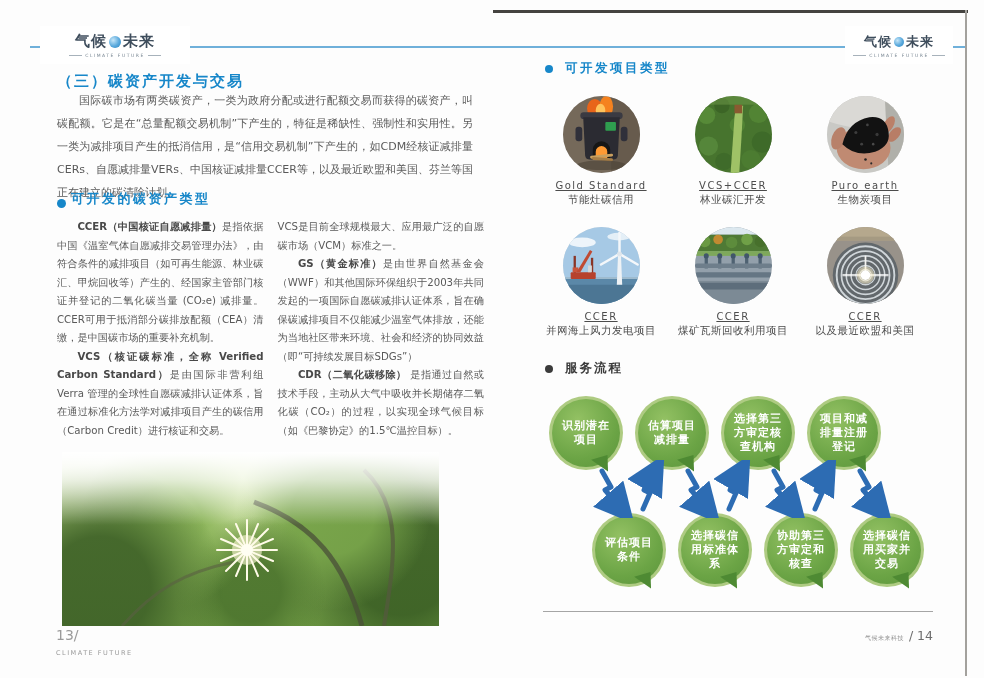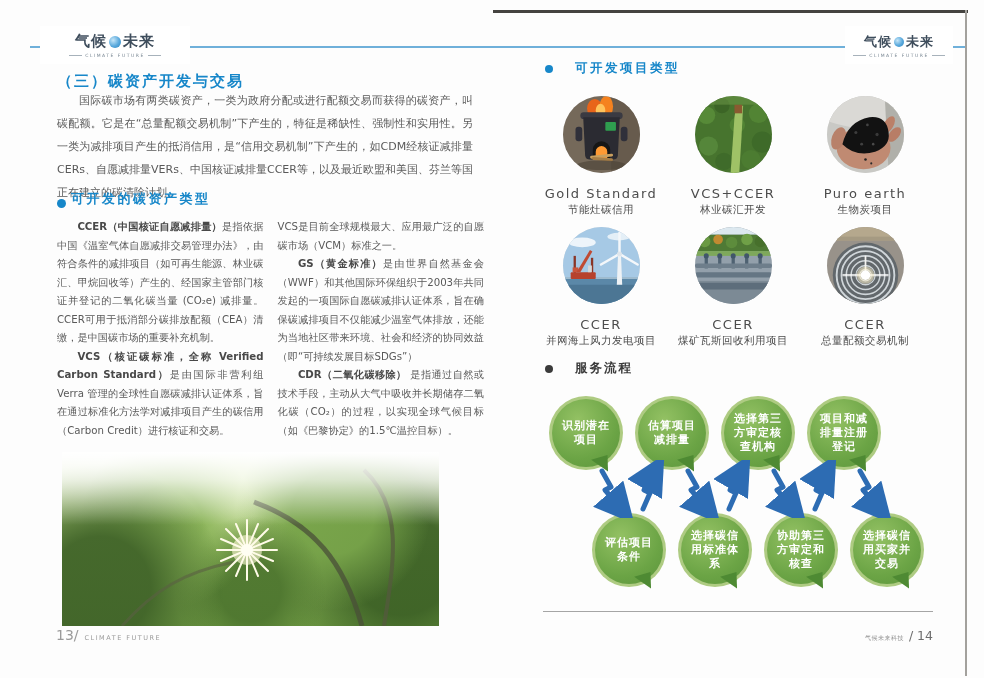--- a/index.html
+++ b/index.html
@@ -36,43 +36,43 @@
   .canopy{left:62px;top:452px;width:377px;height:174px;z-index:1;overflow:hidden;background:
     radial-gradient(circle at 10% 78%, rgba(63,98,40,.92) 0 14%, rgba(63,98,40,0) 34%),
     radial-gradient(circle at 28% 40%, rgba(136,178,86,.9) 0 12%, rgba(136,178,86,0) 30%),
     radial-gradient(circle at 50% 80%, rgba(76,116,46,.9) 0 13%, rgba(76,116,46,0) 32%),
     radial-gradient(circle at 72% 35%, rgba(120,164,74,.95) 0 14%, rgba(120,164,74,0) 33%),
     radial-gradient(circle at 90% 65%, rgba(58,94,36,.9) 0 14%, rgba(58,94,36,0) 35%),
     radial-gradient(circle at 42% 18%, rgba(214,232,172,.9) 0 10%, rgba(214,232,172,0) 26%),
     linear-gradient(180deg,#edf3df 0%,#b5d184 30%,#8bb258 60%,#75a147 100%);}
   .canopy svg{position:absolute;inset:0;}
   .canopy .fade{position:absolute;inset:0;background:linear-gradient(180deg,#fff 0%,rgba(255,255,255,.72) 16%,rgba(255,255,255,0) 42%);}
-  .foot-l{left:56px;top:627px;display:flex;align-items:baseline;gap:6px;color:#9a9a9a;}
+  .foot-l{left:56px;top:627px;display:flex;align-items:baseline;gap:6px;color:#9a9a9a;flex-direction:column;}
   .foot-l .num{font-size:14px;}
   .foot-l .lab{font-size:6.5px;letter-spacing:1.5px;}
 
   
   .edge-top{left:493px;top:10px;width:475px;height:3px;background:#454340;}
   .edge-right{left:965px;top:10px;width:2px;height:666px;background:#a3a19d;}
 
-  .rhead{display:flex;align-items:center;gap:22px;}
+  .rhead{display:flex;align-items:center;gap:12px;}
   .rhead .dot{width:8px;height:8px;border-radius:50%;}
   .rhead .txt{font-size:12.5px;font-weight:bold;letter-spacing:2.5px;}
   .rhead-blue{left:545px;top:60px;}
   .rhead-blue .dot{background:#1787c9;}
   .rhead-blue .txt{color:#1787c9;}
   .rhead-dark{left:545px;top:360px;}
   .rhead-dark .dot{background:#3b3b3b;}
   .rhead-dark .txt{color:#3b3b3b;letter-spacing:2px;}
 
   
   .proj{width:132px;text-align:center;}
   .pcircle{width:77px;height:77px;border-radius:50%;margin:0 auto;overflow:hidden;position:relative;background:#ddd;}
   .pcircle svg{display:block;width:100%;height:100%;}
-  .pcap1{margin-top:13px;font-size:13px;color:#4c4c4c;letter-spacing:1.5px;}
+  .pcap1{margin-top:7px;font-size:10px;color:#4c4c4c;letter-spacing:1.5px;text-decoration:underline;}
   .pcap2{margin-top:2px;font-size:10.5px;color:#4c4c4c;letter-spacing:.5px;}
 
   
   .fc{position:absolute;width:74px;height:74px;border-radius:50%;background:#aecb82;}
   .fc::before{content:"";position:absolute;inset:3px;border-radius:50%;
               background:radial-gradient(circle at 38% 30%,#93c163,#6ba445 62%,#5b943c);}
   .fc::after{content:"";position:absolute;bottom:-3px;right:13px;width:0;height:0;
              border-left:13px solid transparent;border-right:4px solid transparent;
              border-top:16px solid #4e8a33;transform:rotate(-16deg);}
   .fc span{position:relative;z-index:1;display:flex;width:100%;height:100%;align-items:center;
@@ -317,21 +317,21 @@
           <circle cx="40" cy="50" r="10" stroke-width="1.3"></circle>
             <circle cx="40" cy="50" r="6" stroke-width="1.2"></circle>
         </g>
         <rect x="16" y="48.8" width="48" height="2.4" fill="#fff" opacity=".75"></rect>
         <rect x="39.1" y="30" width="1.8" height="20" fill="#f4f4f2"></rect>
         <circle cx="40" cy="50" r="9" fill="#fff4cf" opacity=".55"></circle>
           <circle cx="40" cy="50" r="5" fill="#fff"></circle>
       </svg>
     </div>
     <div class="pcap1">CCER</div>
-    <div class="pcap2">总量配额交易机制</div>
+    <div class="pcap2">以及最近欧盟和美国</div>
   </div>
 
   <div class="abs rhead rhead-dark">
     <span class="dot"></span>
     <span class="txt">服务流程</span>
   </div>
 
   <div class="fc" style="left:549px;top:396px">
       <span>识别潜在项目</span>
     </div>

